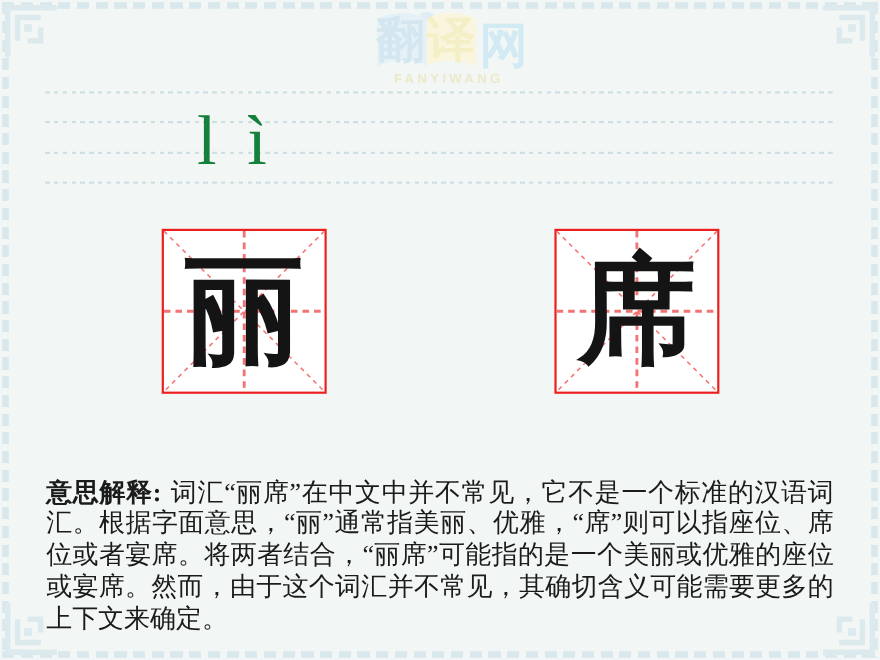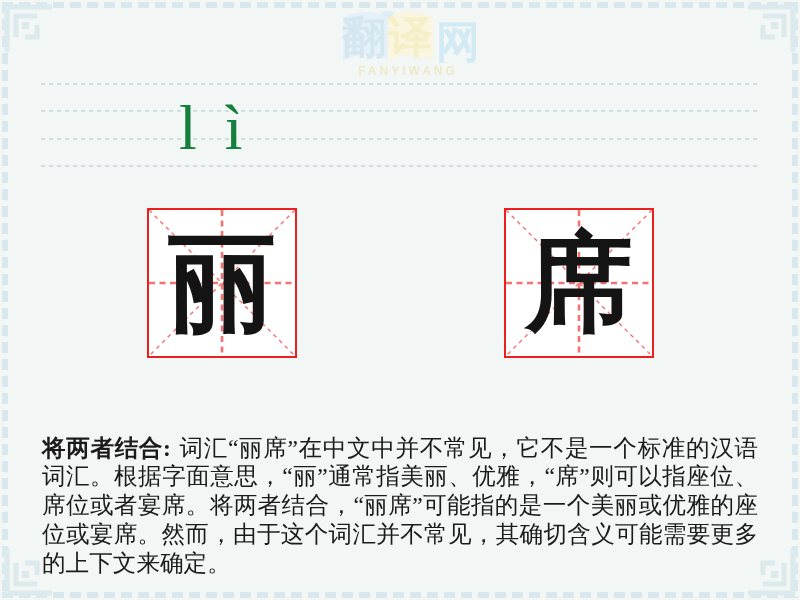--- a/index.html
+++ b/index.html
@@ -147,15 +147,15 @@
   <div class="hanzi-box second">
     <svg width="146" height="146" viewBox="0 0 146 146">
       <line class="grid-diag" x1="0" y1="0" x2="146" y2="146"></line>
       <line class="grid-diag" x1="146" y1="0" x2="0" y2="146"></line>
       <line class="grid-mid" x1="73" y1="0" x2="73" y2="146"></line>
       <line class="grid-mid" x1="0" y1="73" x2="146" y2="73"></line>
     </svg>
     <div class="hanzi-char">席</div>
   </div>
 
-  <p class="definition"><span class="label">将两者结合:</span><span>词汇“丽席”在中文中并不常见，它不是一个标准的汉语词汇。根据字面意思，“丽”通常指美丽、优雅，“席”则可以指座位、席位或者宴席。将两者结合，“丽席”可能指的是一个美丽或优雅的座位或宴席。然而，由于这个词汇并不常见，其确切含义可能需要更多的上下文来确定。</span></p>
+  <p class="definition"><span class="label">意思解释:</span><span>词汇“丽席”在中文中并不常见，它不是一个标准的汉语词汇。根据字面意思，“丽”通常指美丽、优雅，“席”则可以指座位、席位或者宴席。将两者结合，“丽席”可能指的是一个美丽或优雅的座位或宴席。然而，由于这个词汇并不常见，其确切含义可能需要更多的上下文来确定。</span></p>
 
 </div>
 
 </body></html>

